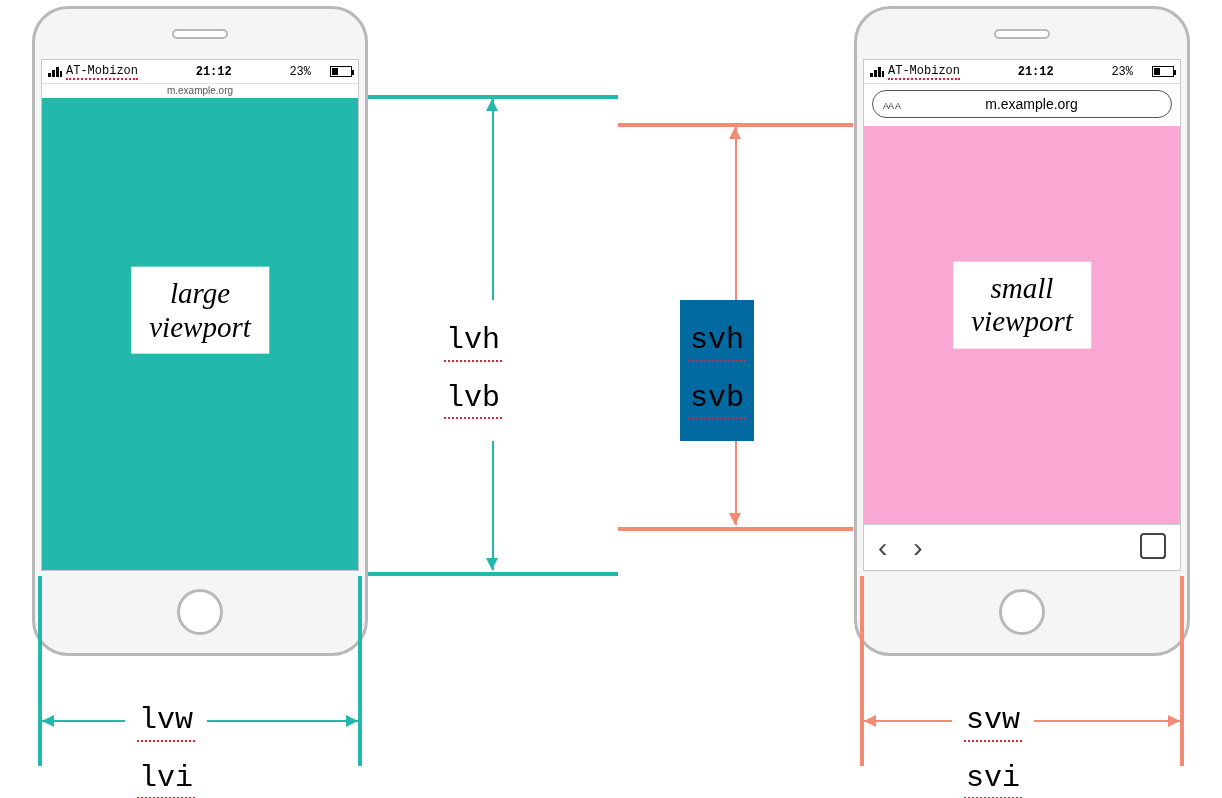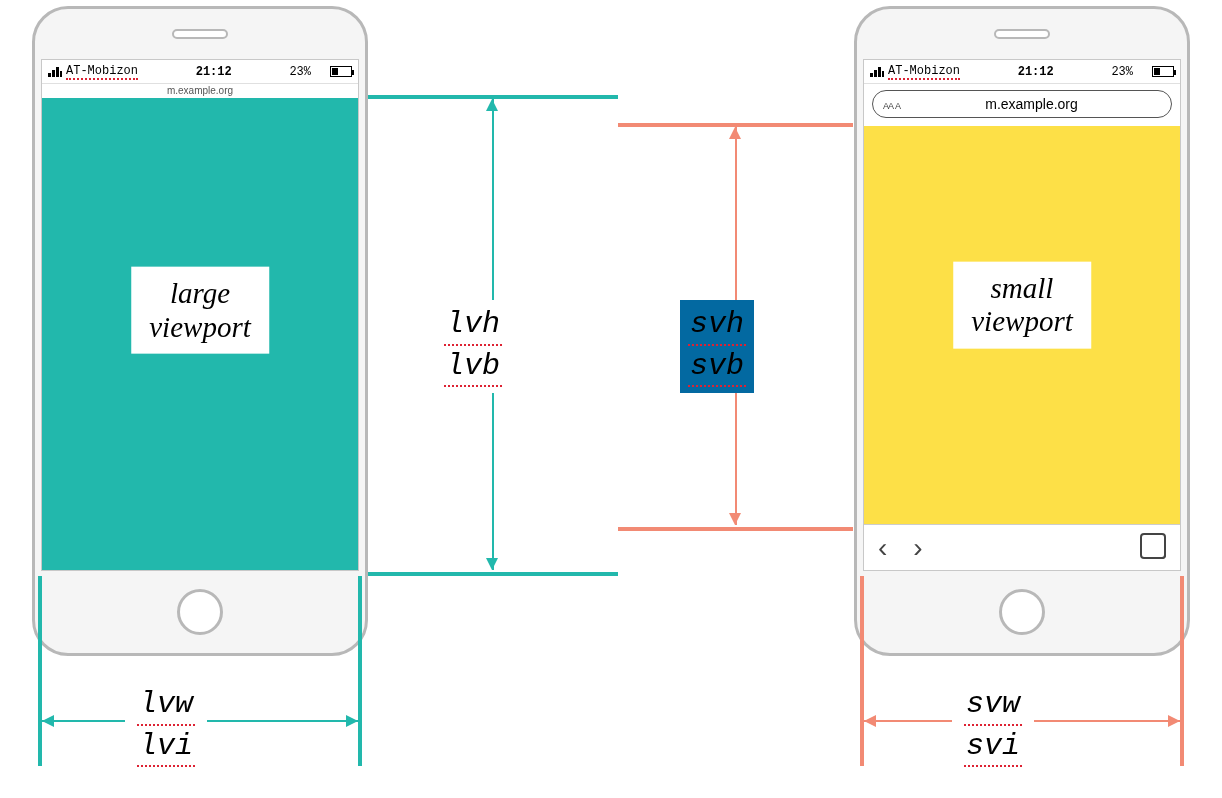--- a/index.html
+++ b/index.html
@@ -88,21 +88,21 @@
     font-family: Arial, sans-serif;
     font-size: 14px;
     background:#fff;
   }
   .addr-aa { font-size: 9px; letter-spacing:-1px; color:#444; margin-right:2px; }
   .addr-url { flex:1; text-align:center; color:#000; }
   .viewport-area {
     position:absolute; left:0; right:0;
   }
   .viewport-area.large { top:38px; bottom:0; background:#22b8ac; }
-  .viewport-area.small { top:66px; bottom:46px; background:#fde047; }
+  .viewport-area.small { top:66px; bottom:46px; background:#f9a8d4; }
   .vp-label-box {
     position:absolute; left:50%; top:45%; transform:translate(-50%,-50%);
     background:#fff; padding: 10px 18px;
     font-style: italic; font-size: 29px; line-height:1.15;
     text-align:center; font-family: Georgia, serif;
   }
   .bottom-toolbar {
     position:absolute; left:0; right:0; bottom:0; height:46px;
     border-top:1px solid #ccc; background:#fff;
     display:flex; align-items:center; justify-content:space-between;
@@ -131,21 +131,21 @@
   .arrow-right.salmon{ border-top:6px solid transparent; border-bottom:6px solid transparent; border-left:12px solid #f28a74; }
 
   .unit-label {
     font-family: "Courier New", monospace;
     font-size: 30px;
     text-align:center;
     line-height:1.25;
     color:#000;
   }
   .unit-label div { border-bottom: 2px dotted #d23; display:inline-block; padding:0 2px; }
-  .unit-label .row { display:block; margin:2px 0;font-style:italic; }
+  .unit-label .row { display:block; margin:18px 0; }
 
   
   .side-tick { position:absolute; width:4px; }
   .side-tick.teal { background:#22b8ac; }
   .side-tick.salmon { background:#f28a74; }
 </style>
 </head>
 <body>
 
 <div class="phone left">

